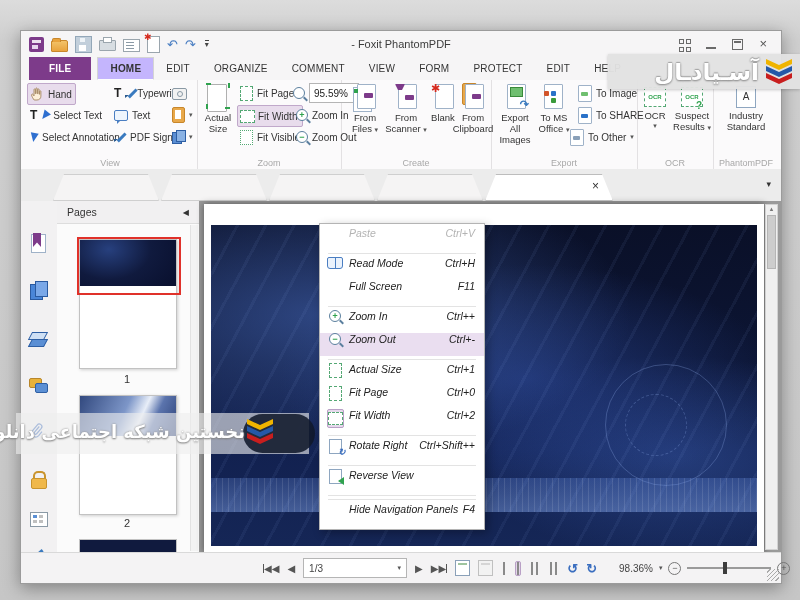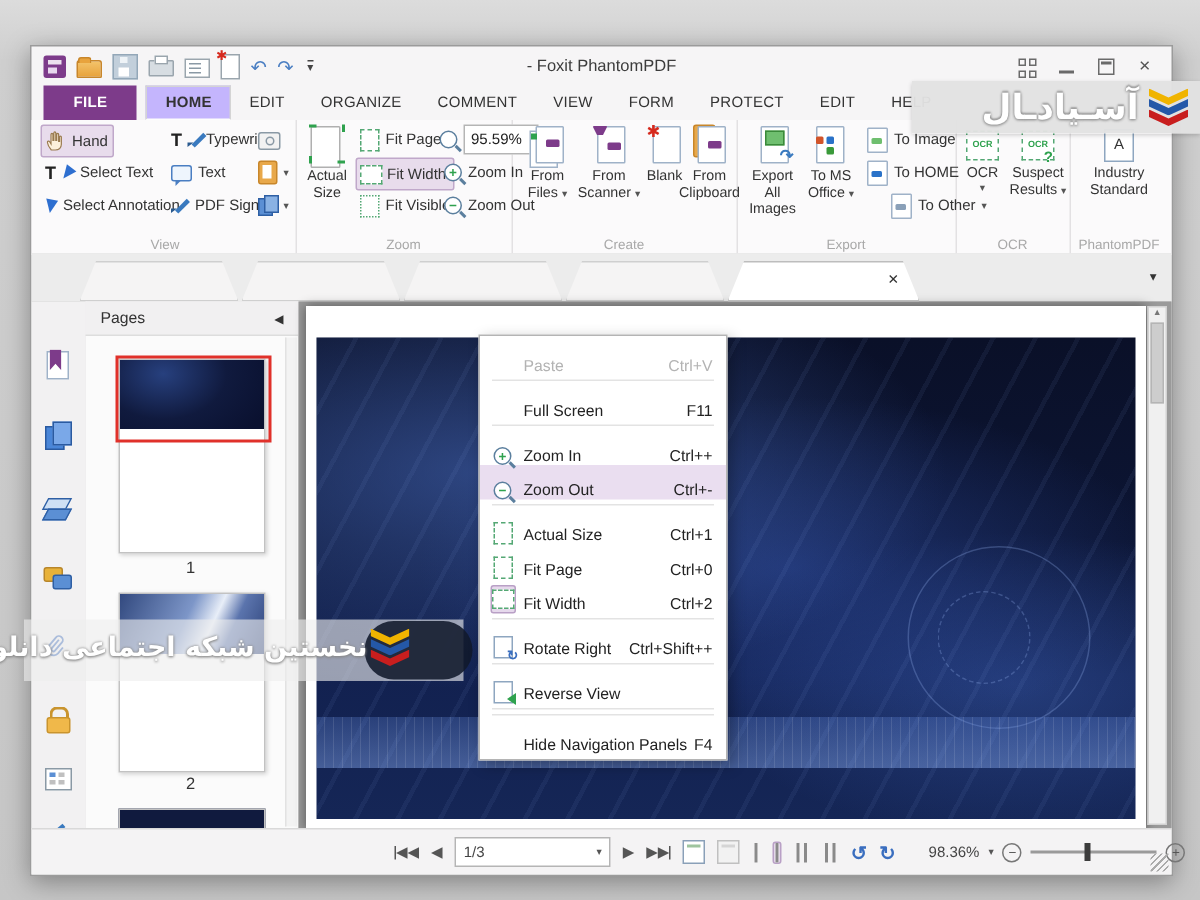--- a/index.html
+++ b/index.html
@@ -146,21 +146,21 @@
   .vmwrap{padding:1px;border:1px solid transparent;}
   .vmwrap.hl{background:#e4d7ea;border-color:#b9a0c6;border-radius:2px;}
   .rot{font-size:13px;color:#3a6ebf;font-weight:bold;}
   .zoomctl{display:flex;align-items:center;gap:6px;margin-left:14px;}
   .circ{width:11px;height:11px;border:1.5px solid #777;border-radius:50%;display:flex;align-items:center;justify-content:center;font-size:9px;color:#555;line-height:1;}
   .track{width:84px;height:2px;background:#9a9a9a;position:relative;}
   .knob{position:absolute;left:42%;top:-5px;width:4px;height:12px;background:#3c3c3c;}
   .grip{position:absolute;right:2px;bottom:2px;width:12px;height:12px;background:repeating-linear-gradient(135deg,transparent 0 2px,#aaa 2px 3px);}
   
   .ctxmenu{position:absolute;left:298px;top:192px;width:164px;background:#fff;border:1px solid #b4b4b4;box-shadow:3px 3px 9px rgba(0,0,0,.3);padding:3px 0;z-index:30;}
-  .mi{display:flex;align-items:flex-end;height:23px;padding:0 9px 0 4px;font-size:10.5px;color:#222;}
+  .mi{display:flex;align-items:flex-start;height:23px;padding:0 9px 0 4px;font-size:10.5px;color:#222;font-style:italic;}
   .mi .ic{width:22px;display:flex;justify-content:center;align-items:center;flex:none;}
   .mi .lbl{flex:1;padding-left:3px;white-space:nowrap;}
   .mi .sc{color:#222;}
   .mi.dis{color:#b3b3b3;}
   .mi.dis .sc{color:#b3b3b3;}
   .mi.hl{background:#eadef0;}
   .msep{height:1px;background:#e3e3e3;margin:3px 8px;}
   .ic-book{width:14px;height:10px;border:1px solid #4a7ec2;border-radius:2px 2px 3px 3px;background:#eaf2fc;position:relative;}
   .ic-book::after{content:"";position:absolute;left:50%;top:0;bottom:0;width:1px;background:#4a7ec2;}
   .ic-page{width:11px;height:13px;border:1px solid #8ea6c0;background:#fff;position:relative;}
@@ -374,23 +374,23 @@
         <div class="srow" style="left:84px;top:3px;">
           <span class="pgi">
               <span class="pb" style="background:#6fbf6f;"></span>
             </span>
             <span>To Image</span>
         </div>
         <div class="srow" style="left:84px;top:25px;">
           <span class="pgi">
               <span class="pb" style="background:#2a72c8;"></span>
             </span>
-            <span>To HOME</span>
-        </div>
-        <div class="srow" style="left:100px;top:47px;">
+            <span>To SHARE</span>
+        </div>
+        <div class="srow" style="left:76px;top:47px;">
           <span class="pgi">
               <span class="pb" style="background:#8aa0b8;"></span>
             </span>
             <span>To Other</span>
             <span class="dd">▾</span>
         </div>
         <div class="rg-label">Export</div>
       </div>
 
       <div class="rgroup" style="left:616px;width:76px;">
@@ -481,20 +481,27 @@
       </div>
     </div>
 
     <div class="ctxmenu">
       <div class="mi dis">
         <span class="ic"></span>
           <span class="lbl">Paste</span>
           <span class="sc">Ctrl+V</span>
       </div>
       <div class="msep"></div>
+      <div class="mi">
+        <span class="ic">
+            <span class="ic-book"></span>
+          </span>
+          <span class="lbl">Read Mode</span>
+          <span class="sc">Ctrl+H</span>
+      </div>
       <div class="mi">
         <span class="ic"></span>
           <span class="lbl">Full Screen</span>
           <span class="sc">F11</span>
       </div>
       <div class="msep"></div>
       <div class="mi">
         <span class="ic">
             <span class="mag">
               <span class="g">+</span>

